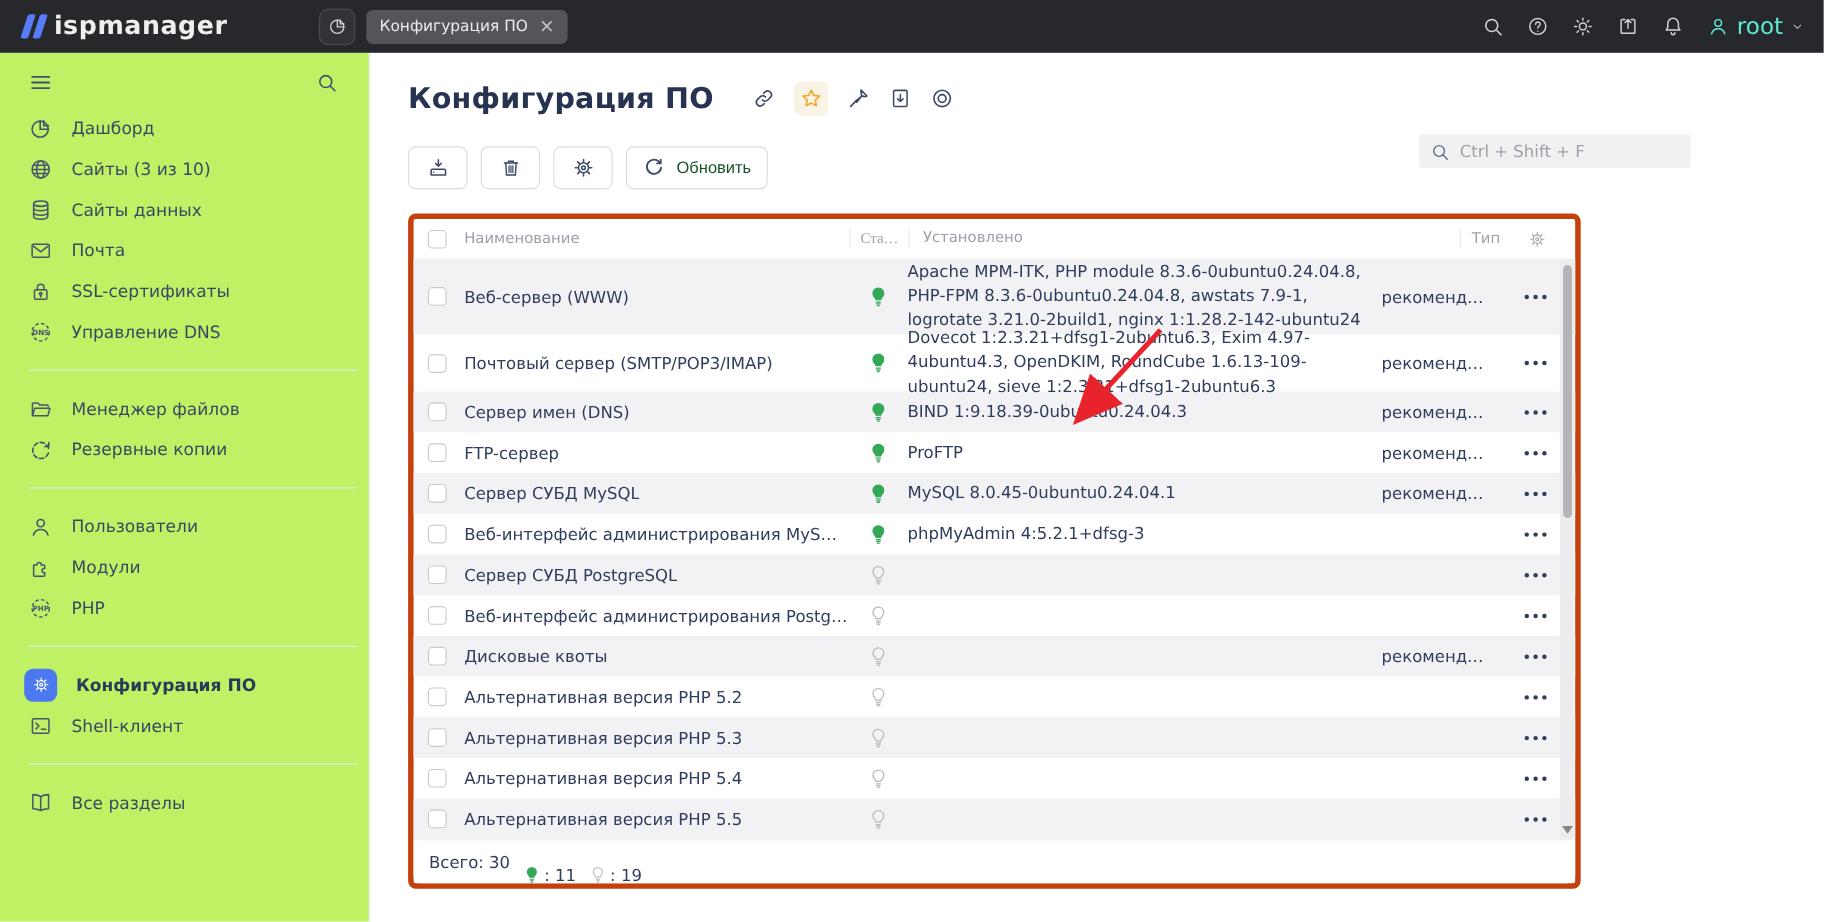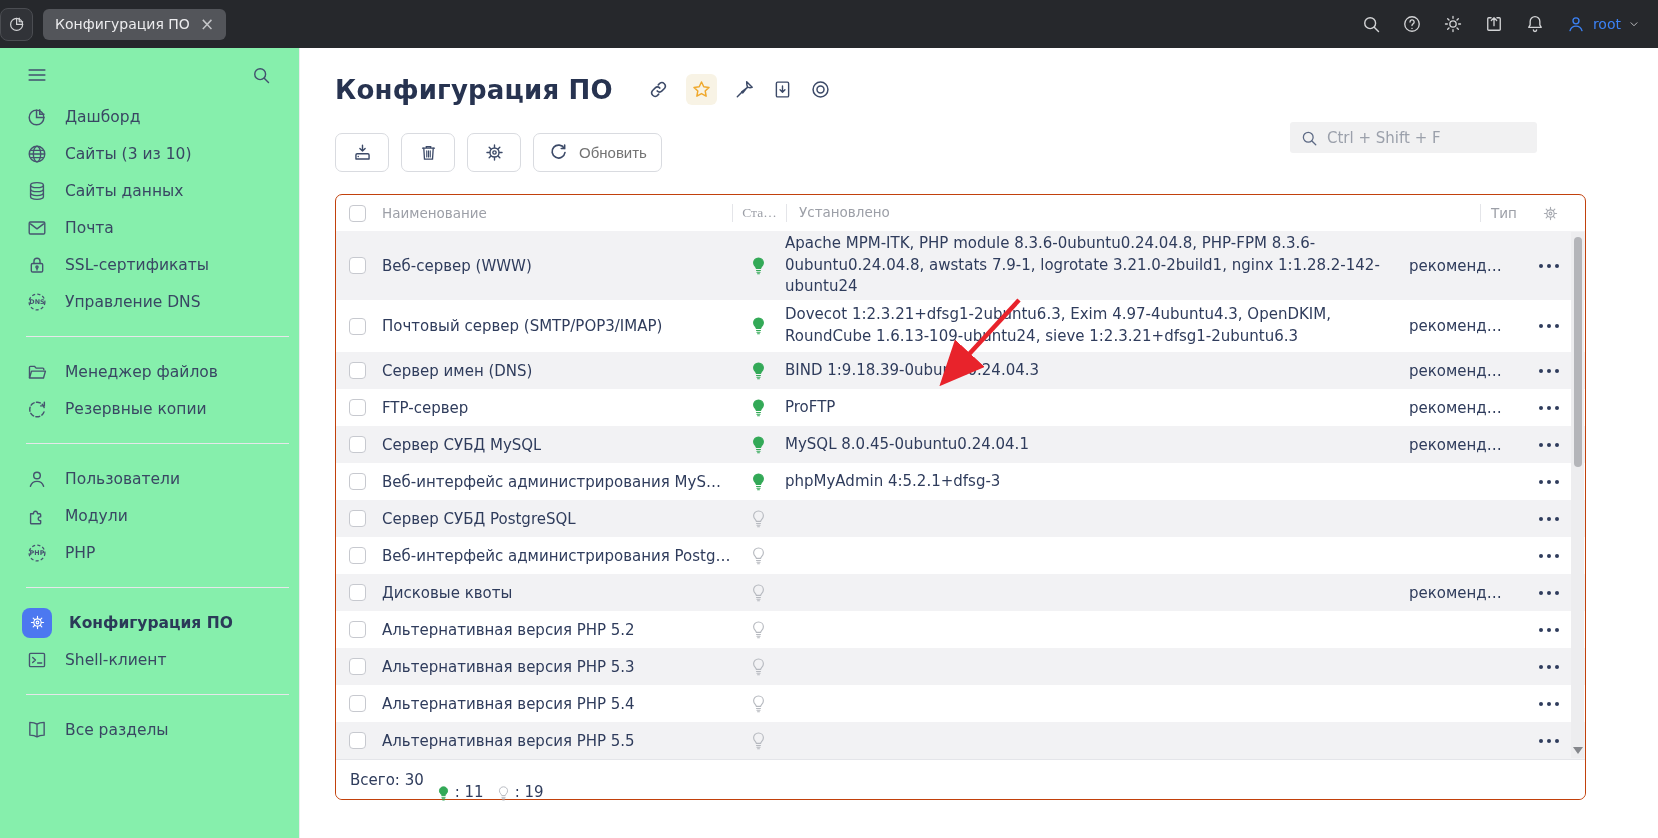--- a/index.html
+++ b/index.html
@@ -13,26 +13,26 @@
   .logo-slashes b { width:7px; height:22px; background:#5b7cfa; transform:skewX(-18deg); border-radius:2px; }
   .logo-text { color:#efefef; font-size:23px; font-weight:bold; letter-spacing:.5px; }
   .tab-zone { display:flex; align-items:center; gap:10px; }
   .pie-btn { width:33px; height:33px; border:1px solid #4b4d52; background:#313338; border-radius:8px;
     display:flex; align-items:center; justify-content:center; color:#d2d3d5; }
   .tab-pill { height:31px; background:#53555a; border-radius:6px; display:flex; align-items:center;
     gap:10px; padding:0 12px; color:#ececee; font-size:14px; }
   .tab-close { color:#c4c5c8; font-size:17px; line-height:1; cursor:pointer; }
   .top-right { position:absolute; right:18px; display:flex; align-items:center; gap:21px; color:#d2d3d5; }
   .top-ic { width:20px; height:20px; }
-  .userbox { display:flex; align-items:center; gap:7px; font-size:14px; color:#3b82f6; }
+  .userbox { display:flex; align-items:center; gap:7px; font-size:21px; color:#5eead4; }
   .userbox .chev { width:12px; height:12px; color:#b9babd; }
 
   
   .shell { display:flex; height:790px; }
-  .sidebar { width:300px; background:#86efac; border-right:1px solid #ebecee; padding-top:16px; flex-shrink:0; }
+  .sidebar { width:336px; background:#bef264; border-right:1px solid #ebecee; padding-top:16px; flex-shrink:0; }
   .side-controls { display:flex; justify-content:space-between; align-items:center; padding:0 28px 8px 26px; color:#42506e; }
   .side-controls .ic { width:22px; height:22px; }
   .mitem { display:flex; align-items:center; gap:17px; height:37px; padding-left:26px;
     color:#394763; font-size:15.5px; cursor:pointer; }
   .mitem .ic { width:22px; height:22px; color:#46546f; flex-shrink:0; }
   .mitem.active { font-weight:bold; color:#2b3a58; }
   .active-iconbox { width:30px; height:30px; background:#4c78f0; border-radius:8px; margin-left:-4px;
     display:flex; align-items:center; justify-content:center; color:#fff; }
   .active-iconbox .ic { width:17px; height:17px; color:#fff; }
   .mdivider { border-top:1px solid #e6e7ea; margin:12px 10px 12px 26px; }
@@ -50,42 +50,42 @@
   .hsearch .ic { width:18px; height:18px; color:#5c6residual078; color:#5d6a85; }
   .hsearch input { border:none; outline:none; background:transparent; font-size:15px; color:#3a4763; width:180px;
     font-family:"DejaVu Sans","Liberation Sans",sans-serif; }
   .hsearch input::placeholder { color:#9ba0ab; }
 
   .toolbar { display:flex; gap:12px; margin-top:28px; }
   .tbtn { height:39px; min-width:54px; background:#fff; border:1px solid #d9dbe0; border-radius:7px;
     display:flex; align-items:center; justify-content:center; gap:10px; color:#3c4a68; cursor:pointer;
     font-size:15px; padding:0 14px; }
   .tbtn .ic { width:21px; height:21px; }
-  .tbtn-label { color:#737373; }
+  .tbtn-label { color:#14532d; }
 
   
-  .tablewrap { margin-top:22px; width:1251px; border:1px solid #c2410c; border-radius:7px; background:#fff; position:relative; }
+  .tablewrap { margin-top:22px; width:1066px; border:5px solid #c2410c; border-radius:7px; background:#fff; position:relative; }
   .thead { display:flex; align-items:center; height:36px; color:#9c9fa7; font-size:13.5px; position:relative; }
   .vline { width:1px; height:18px; background:#e4e5e9; }
   .trow { display:flex; align-items:center; font-size:15px; color:#2f3c5c; }
   .trow.alt { background:#f2f2f4; }
   .col-name { width:396px; display:flex; align-items:center; gap:16px; padding-left:13px; }
   .name-label { white-space:nowrap; overflow:hidden; text-overflow:ellipsis; }
   .col-status { width:53px; display:flex; justify-content:center;font-family:Liberation Serif, serif; }
   .col-inst { flex:1; padding-right:10px; line-height:1.45; }
   .col-type { width:104px; white-space:nowrap; overflow:hidden; }
   .col-act { width:72px; display:flex; justify-content:center; cursor:pointer; }
   .cb { width:17px; height:17px; border:1.5px solid #c7c9cf; border-radius:4px; background:#fff; flex-shrink:0; cursor:pointer; }
   .h-gear { position:absolute; right:26px; color:#a7aab1; width:17px; height:17px; }
   .dots { display:flex; gap:4px; }
   .dots i { width:4px; height:4px; border-radius:50%; background:#2f3c5c; }
   .r1 { height:69px; } .r2 { height:52px; } .rs { height:37px; }
   .tfoot { height:40px; border-top:1px solid #e4e5e9; display:flex; align-items:center; gap:14px;
     padding-left:14px; font-size:15px; color:#2f3c5c; background:#fff; border-radius:0 0 7px 7px; }
-  .fstat { display:flex; align-items:flex-end; gap:6px;margin-top:24px; }
+  .fstat { display:flex; align-items:center; gap:6px;margin-top:24px; }
 
   .bulb { width:13px; height:18px; }
   .bulb .bowl { fill:none; stroke:#b6b9bf; stroke-width:1.4; }
   .bulb .base { fill:none; stroke:#b6b9bf; stroke-width:1.4; stroke-linecap:round; }
   .bulb.on .bowl { fill:#33a957; stroke:#33a957; }
   .bulb.on .base { stroke:#33a957; }
   .bulb-s { width:11px; height:15px; }
 
   
   .vscroll { position:absolute; top:37px; right:1px; bottom:41px; width:13px; background:#ededef; }
@@ -226,20 +226,27 @@
       <path d="M10 10v7M12 10v7M14 10v7" stroke-width="1.3"></path>
       </symbol>
     <symbol id="i-refresh" viewBox="0 0 24 24" fill="none" stroke="currentColor" stroke-width="1.9" stroke-linecap="round">
       <path d="M18.5 7.2A7.4 7.4 0 1 0 19.4 12"></path>
         <path d="M19 3.6v3.8h-3.8"></path>
       </symbol>
   </defs>
 </svg>
 
 <header class="topbar">
+  <div class="logo">
+    <span class="logo-slashes">
+        <b></b>
+        <b></b>
+      </span>
+    <span class="logo-text">ispmanager</span>
+  </div>
   <div class="tab-zone">
     <div class="pie-btn">
       <svg class="ic" style="width:18px;height:18px">
           <use href="#i-pie"></use>
         </svg>
     </div>
     <div class="tab-pill">
       <span>Конфигурация ПО</span>
       <span class="tab-close">×</span>
     </div>

